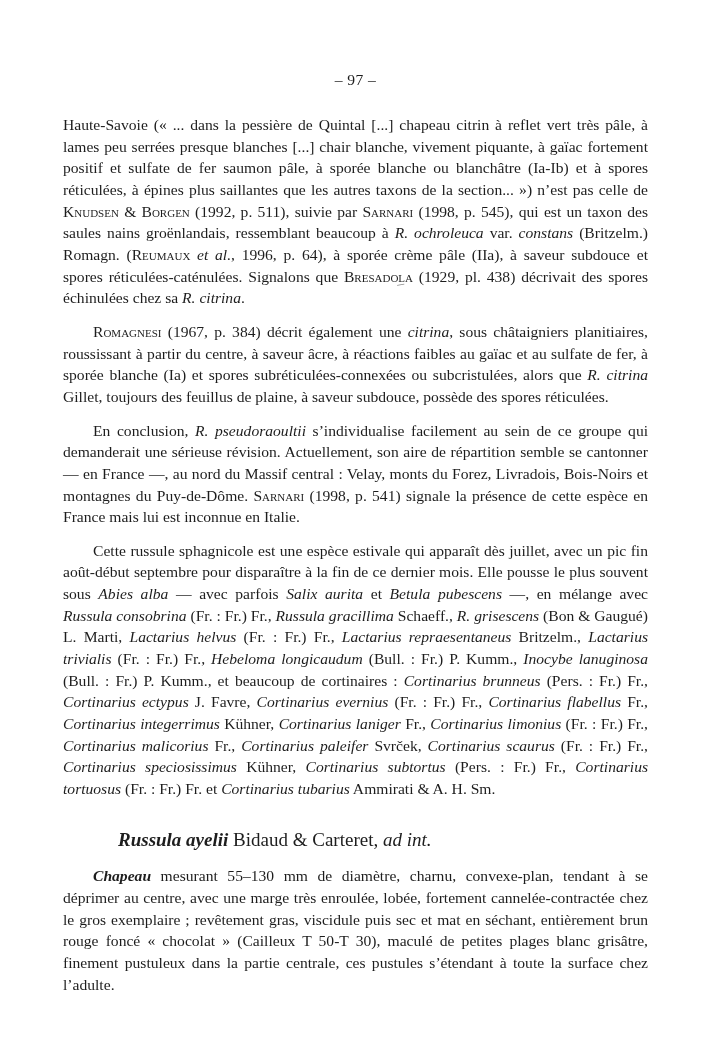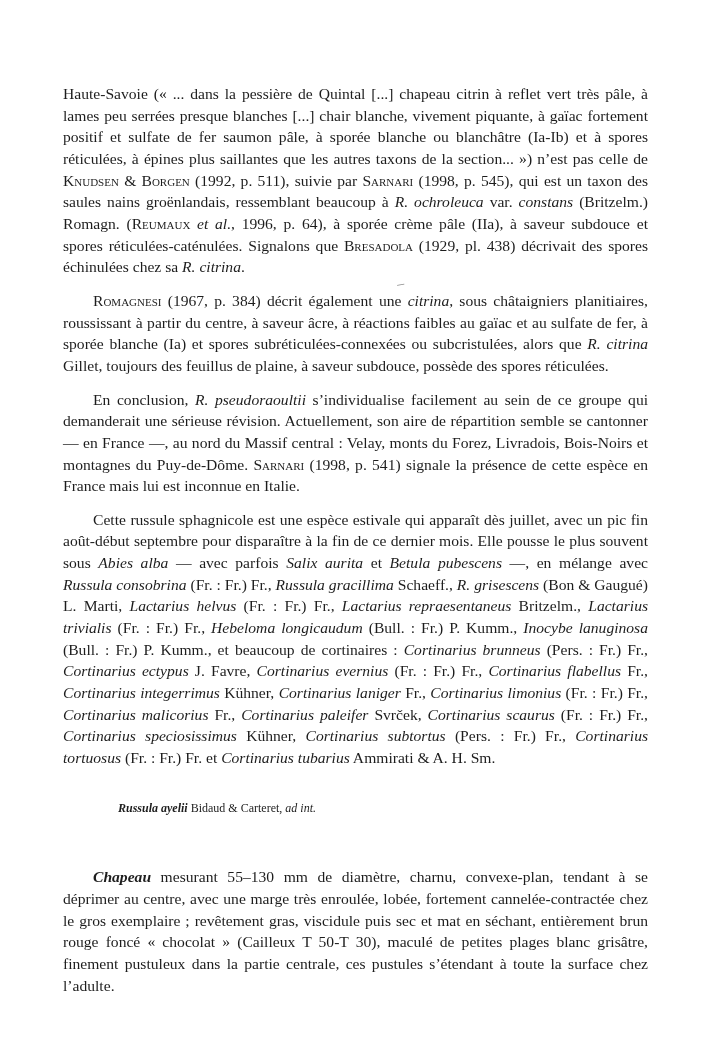--- a/index.html
+++ b/index.html
@@ -25,44 +25,45 @@
     line-height: 21.65px;
     text-align: justify;
   }
   .para {
     margin: 12px 0 3px 0;
     hyphens: manual;
     -webkit-hyphens: manual;
   }
   .para.indent { text-indent: 30px; }
   .heading {
-    font-size: 12px;
+    font-size: 19px;
     font-weight: normal;
     line-height: 21.65px;
     text-align: left;
     text-indent: 55px;
-    margin: 29px 0 47px 0;
+    margin: 29px 0 15px 0;
   }
   .run-italic { font-style: italic; }
   .run-bold { font-weight: bold; font-style: italic; }
   .run-bold-italic { font-weight: bold; font-style: italic; }
   .run-smallcaps { font-variant: small-caps; }
   .scan-mark {
     position: absolute;
     left: 397px;
     top: 276px;
     color: #8f8f8f;
     font-size: 14px;
     transform: rotate(-9deg);
   }
 </style>
 </head>
 <body>
 
 <div class="page">
+  <div class="page-number">– 97 –</div>
   <div class="body-text">
       <p class="para"><span>Haute-Savoie (« ... dans la pessière de Quintal [...] chapeau citrin à reflet vert très pâle, à lames peu serrées presque blanches [...] chair blanche, vivement piquante, à gaïac for­tement positif et sulfate de fer saumon pâle, à sporée blanche ou blanchâtre (Ia-Ib) et à spores réticulées, à épines plus saillantes que les autres taxons de la section... ») n’est pas celle de </span><span class="run-smallcaps">Knudsen &amp; Borgen</span><span> (1992, p. 511), suivie par </span><span class="run-smallcaps">Sarnari</span><span> (1998, p. 545), qui est un taxon des saules nains groënlandais, ressemblant beaucoup à </span><span class="run-italic">R. ochroleuca</span><span> var. </span><span class="run-italic">constans</span><span> (Britzelm.) Romagn. (</span><span class="run-smallcaps">Reumaux</span><span> </span><span class="run-italic">et al.</span><span>, 1996, p. 64), à sporée crème pâle (IIa), à saveur subdouce et spores réticulées-caténulées. Signalons que </span><span class="run-smallcaps">Bresadola</span><span> (1929, pl. 438) décrivait des spores échinulées chez sa </span><span class="run-italic">R. citrina</span><span>.</span></p>
       <p class="para indent"><span class="run-smallcaps">Romagnesi</span><span> (1967, p. 384) décrit également une </span><span class="run-italic">citrina</span><span>, sous châtaigniers plani­tiaires, roussissant à partir du centre, à saveur âcre, à réactions faibles au gaïac et au sul­fate de fer, à sporée blanche (Ia) et spores subréticulées-connexées ou subcristulées, alors que </span><span class="run-italic">R. citrina</span><span> Gillet, toujours des feuillus de plaine, à saveur subdouce, possède des spores réticulées.</span></p>
       <p class="para indent"><span>En conclusion, </span><span class="run-italic">R. pseudoraoultii</span><span> s’individualise facilement au sein de ce groupe qui demanderait une sérieuse révision. Actuellement, son aire de répartition semble se cantonner — en France —, au nord du Massif central : Velay, monts du Forez, Livradois, Bois-Noirs et montagnes du Puy-de-Dôme. </span><span class="run-smallcaps">Sarnari</span><span> (1998, p. 541) signale la présence de cette espèce en France mais lui est inconnue en Italie.</span></p>
       <p class="para indent"><span>Cette russule sphagnicole est une espèce estivale qui apparaît dès juillet, avec un pic fin août-début septembre pour disparaître à la fin de ce dernier mois. Elle pousse le plus souvent sous </span><span class="run-italic">Abies alba</span><span> — avec parfois </span><span class="run-italic">Salix aurita</span><span> et </span><span class="run-italic">Betula pubescens</span><span> —, en mélange avec </span><span class="run-italic">Russula consobrina</span><span> (Fr. : Fr.) Fr., </span><span class="run-italic">Russula gracillima</span><span> Schaeff., </span><span class="run-italic">R. grises­cens</span><span> (Bon &amp; Gaugué) L. Marti, </span><span class="run-italic">Lactarius helvus</span><span> (Fr. : Fr.) Fr., </span><span class="run-italic">Lactarius repraesenta­neus</span><span> Britzelm., </span><span class="run-italic">Lactarius trivialis</span><span> (Fr. : Fr.) Fr., </span><span class="run-italic">Hebeloma longicaudum</span><span> (Bull. : Fr.) P. Kumm., </span><span class="run-italic">Inocybe lanuginosa</span><span> (Bull. : Fr.) P. Kumm., et beaucoup de cortinaires : </span><span class="run-italic">Cortinarius brunneus</span><span> (Pers. : Fr.) Fr., </span><span class="run-italic">Cortinarius ectypus</span><span> J. Favre, </span><span class="run-italic">Cortinarius evernius</span><span> (Fr. : Fr.) Fr., </span><span class="run-italic">Cortinarius flabellus</span><span> Fr., </span><span class="run-italic">Cortinarius integerrimus</span><span> Kühner, </span><span class="run-italic">Cortinarius laniger</span><span> Fr., </span><span class="run-italic">Cortinarius limonius</span><span> (Fr. : Fr.) Fr., </span><span class="run-italic">Cortinarius malicorius</span><span> Fr., </span><span class="run-italic">Cortinarius paleifer</span><span> Svrček, </span><span class="run-italic">Cortinarius scaurus</span><span> (Fr. : Fr.) Fr., </span><span class="run-italic">Cortinarius speciosissimus</span><span> Kühner, </span><span class="run-italic">Cortinarius subtortus</span><span> (Pers. : Fr.) Fr., </span><span class="run-italic">Cortinarius tortuosus</span><span> (Fr. : Fr.) Fr. et </span><span class="run-italic">Cortinarius tubarius</span><span> Ammirati &amp; A. H. Sm.</span></p>
       <h2 class="heading"><span class="run-bold-italic">Russula ayelii</span><span> Bidaud &amp; Carteret, </span><span class="run-italic">ad int.</span></h2>
       <p class="para indent"><span class="run-bold">Chapeau</span><span> mesurant 55–130 mm de diamètre, charnu, convexe-plan, tendant à se déprimer au centre, avec une marge très enroulée, lobée, fortement cannelée-contractée chez le gros exemplaire ; revêtement gras, viscidule puis sec et mat en séchant, entière­ment brun rouge foncé « chocolat » (Cailleux T 50-T 30), maculé de petites plages blanc grisâtre, finement pustuleux dans la partie centrale, ces pustules s’étendant à toute la surface chez l’adulte.</span></p>
     </div>
   <span class="scan-mark">–</span>
 </div>

